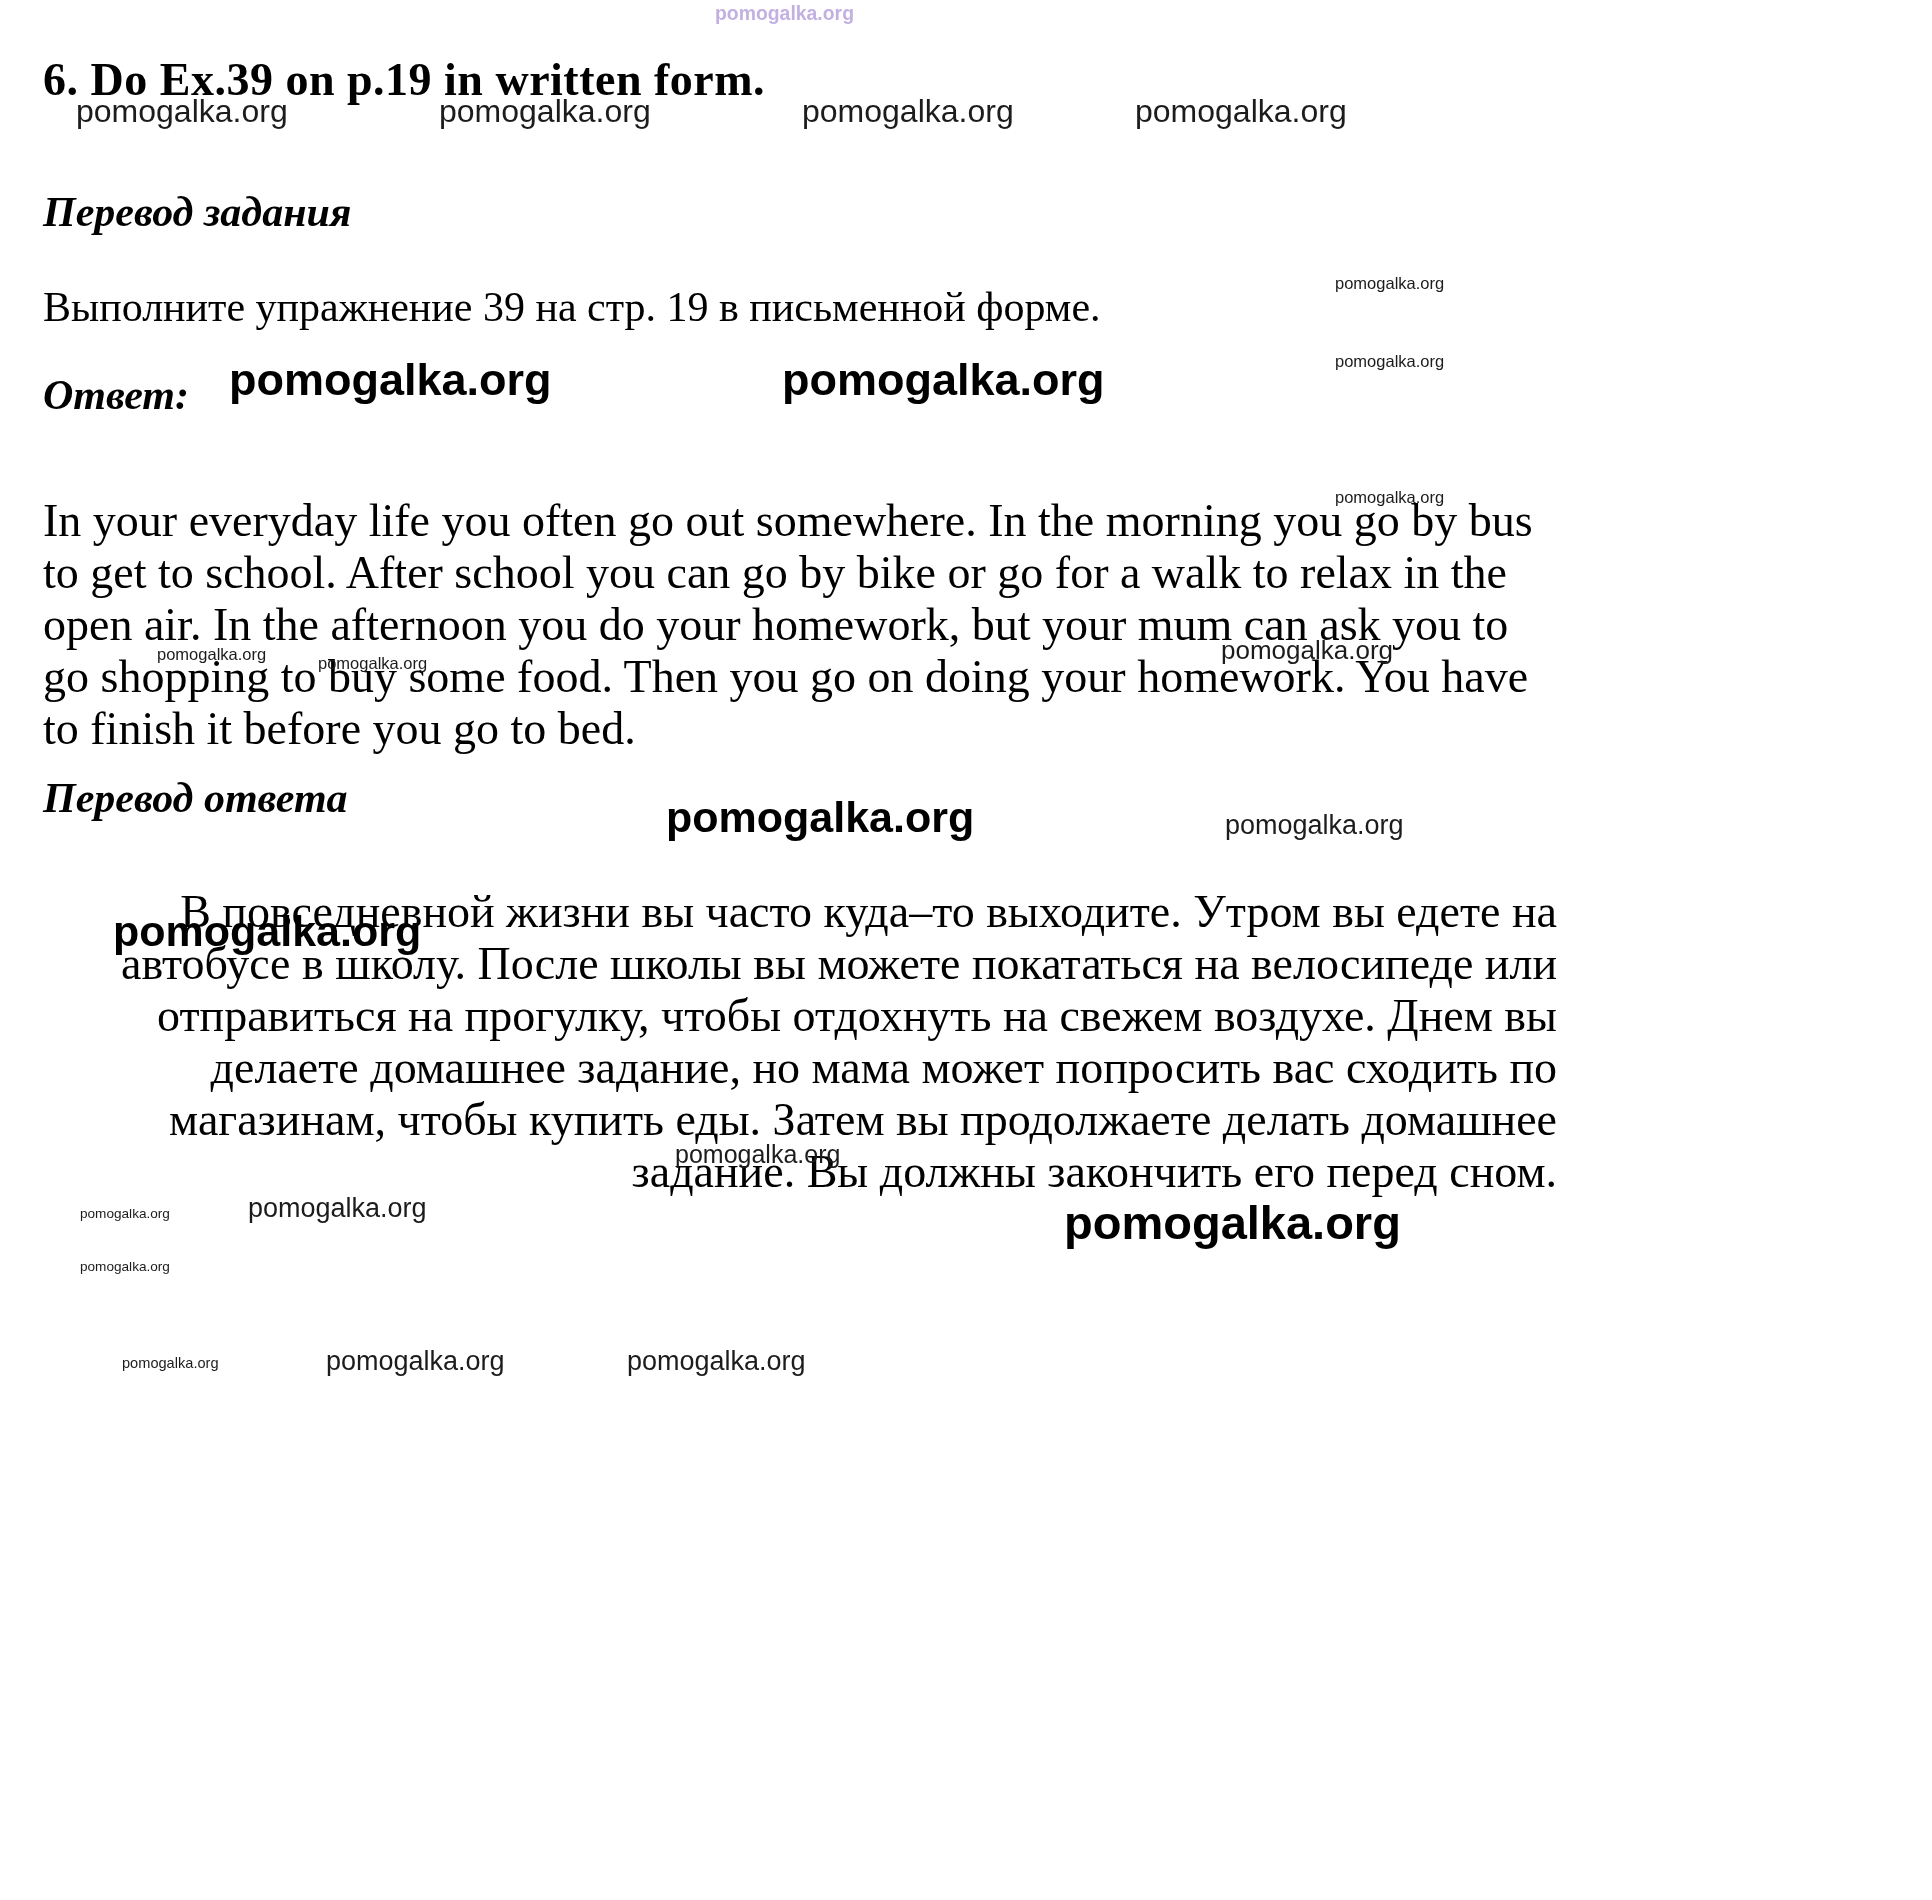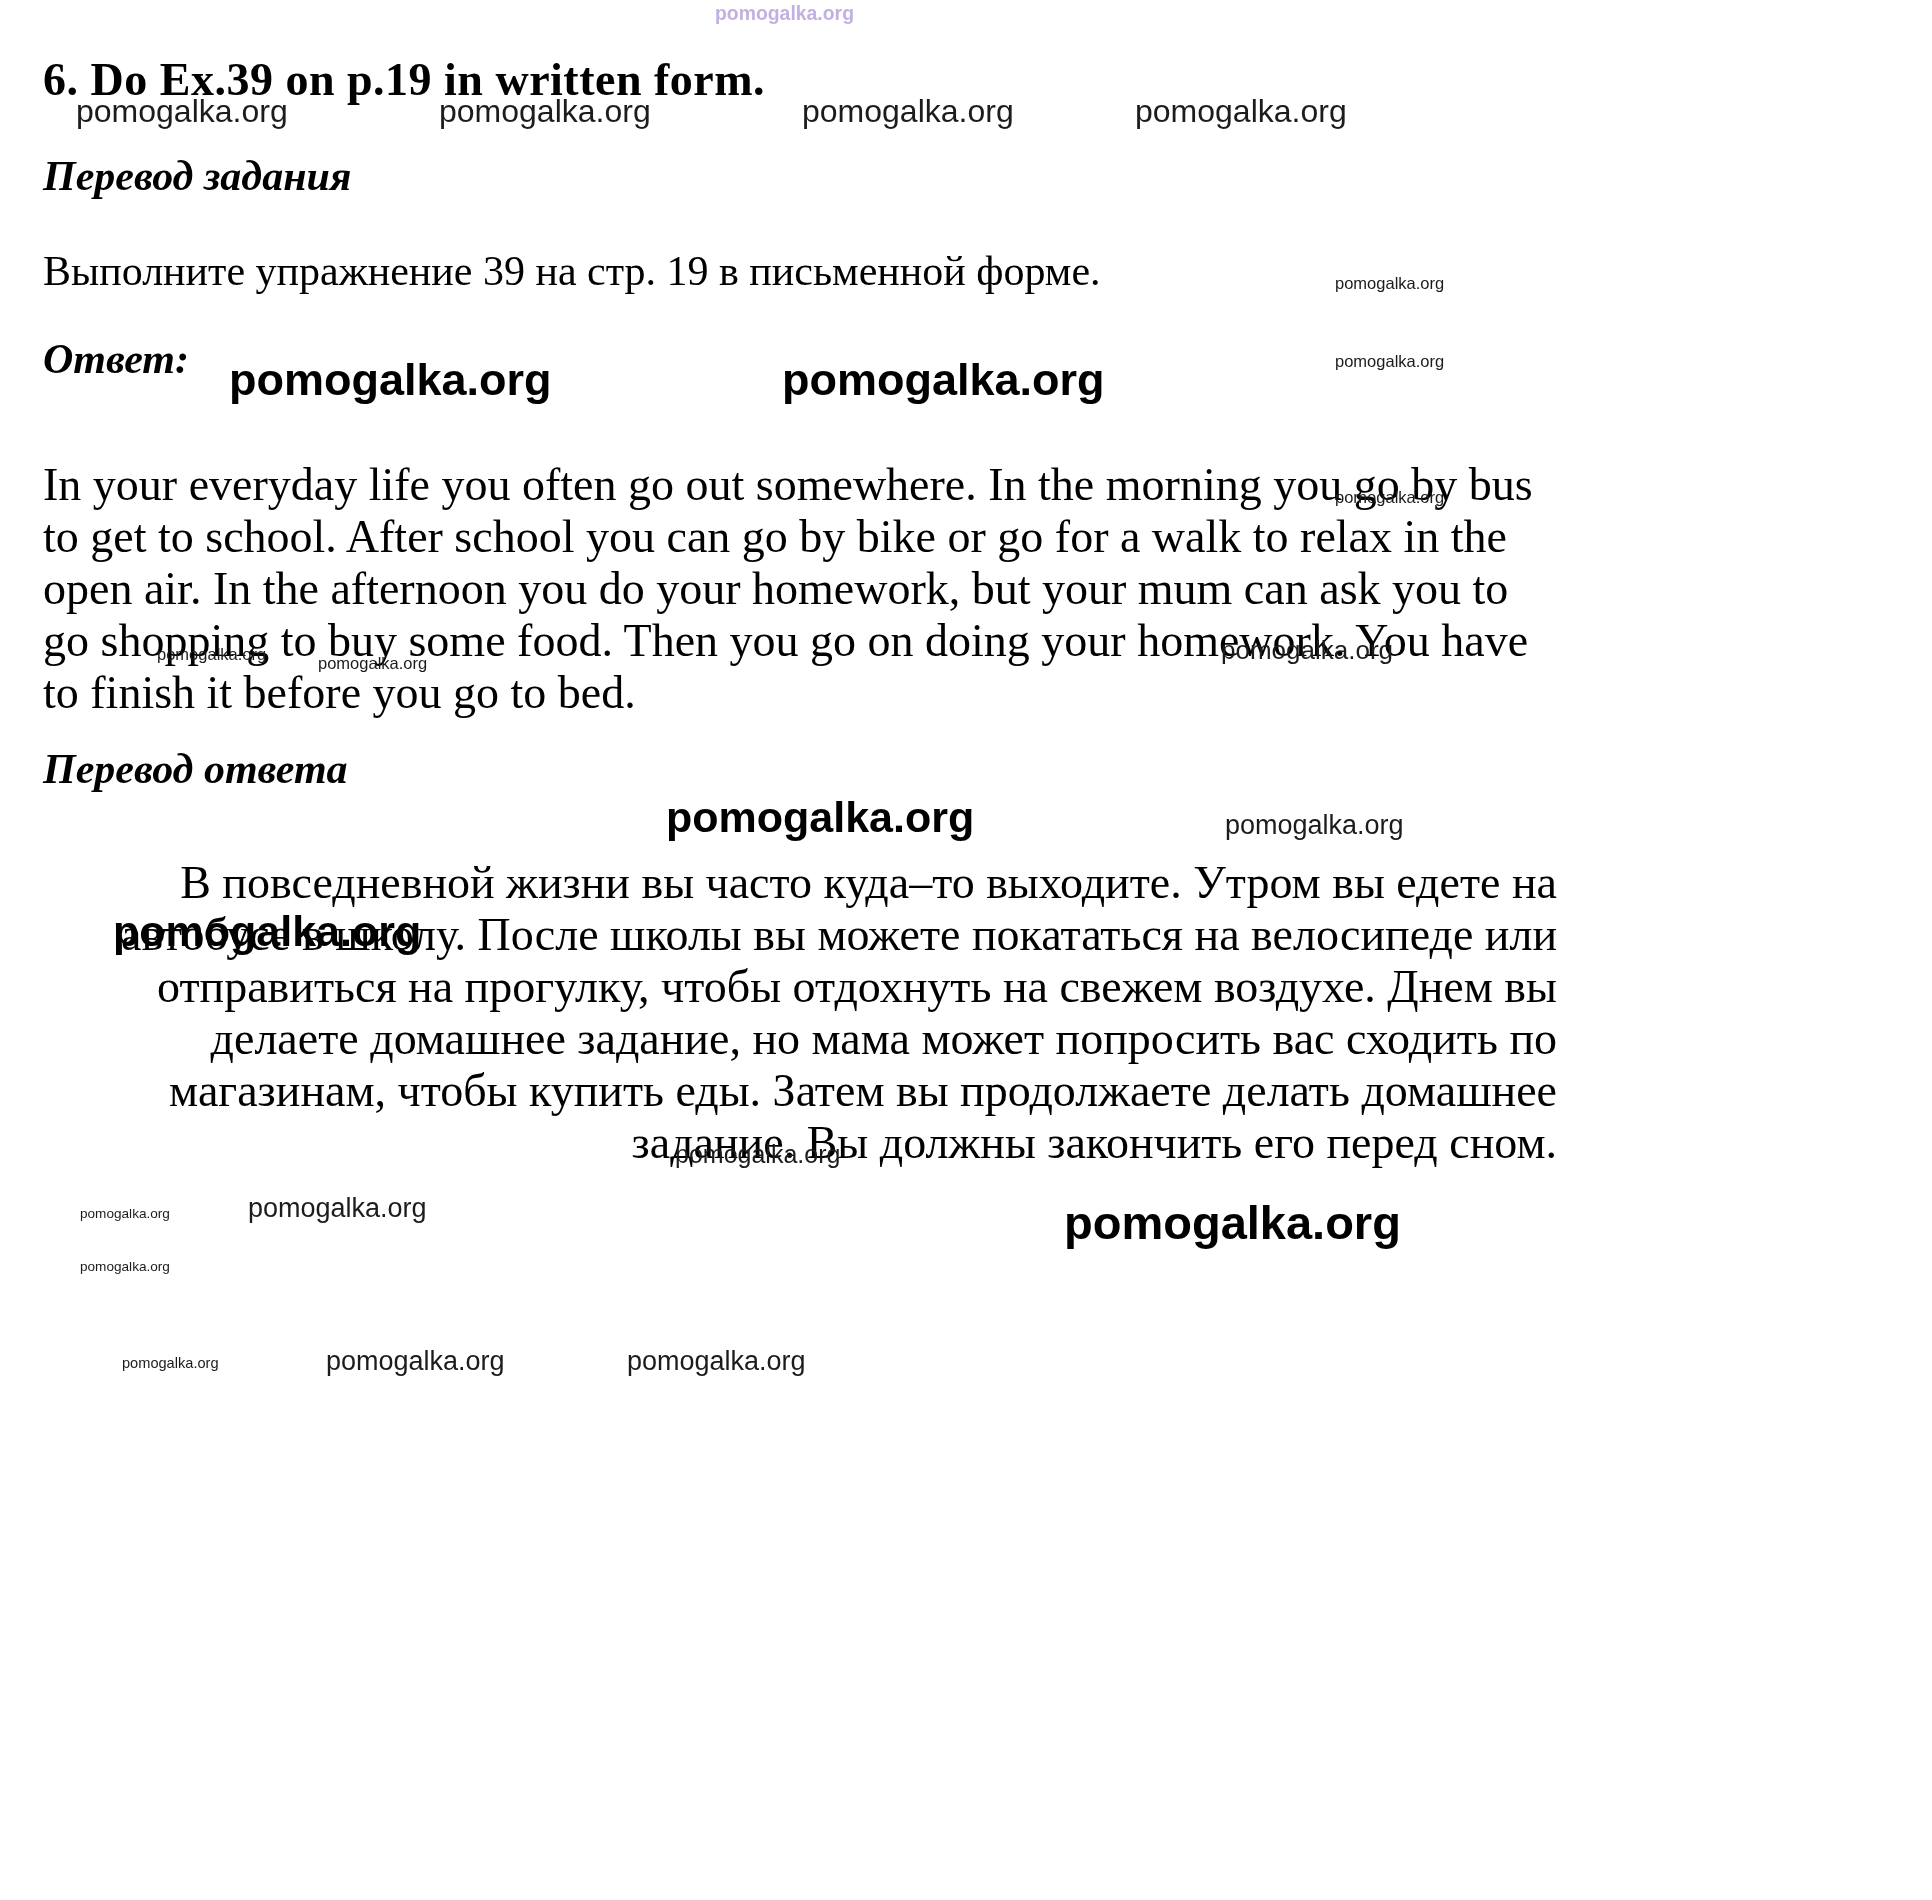--- a/index.html
+++ b/index.html
@@ -41,25 +41,25 @@
   .wm {
     position: absolute;
     font-family: "Liberation Sans", sans-serif;
     color: #1c1c1c;
     white-space: nowrap;
     line-height: 1;
   }
   .wm-bold { font-weight: bold; color: #000000; }
   .wm-purple { color: #b39ddb; font-weight: bold; opacity: 0.8; }
   
-  .mt-trans-heading { margin-top: 46px; }
+  .mt-trans-heading { margin-top: 82px; }
   .mt-task { margin-top: 47px; }
   .mt-answer-heading { margin-top: 40px; }
   .mt-english { margin-top: 76px; }
-  .mt-answer-trans-heading { margin-top: 26px; }
+  .mt-answer-trans-heading { margin-top: 19px; }
   .mt-russian { margin-top: 64px; text-align: right; }
 </style>
 </head>
 <body>
 
 <div class="doc">
 
   <h1 class="title">6. Do Ex.39 on p.19 in written form.</h1>
 
   <h2 class="heading-italic mt-trans-heading">Перевод задания</h2>

